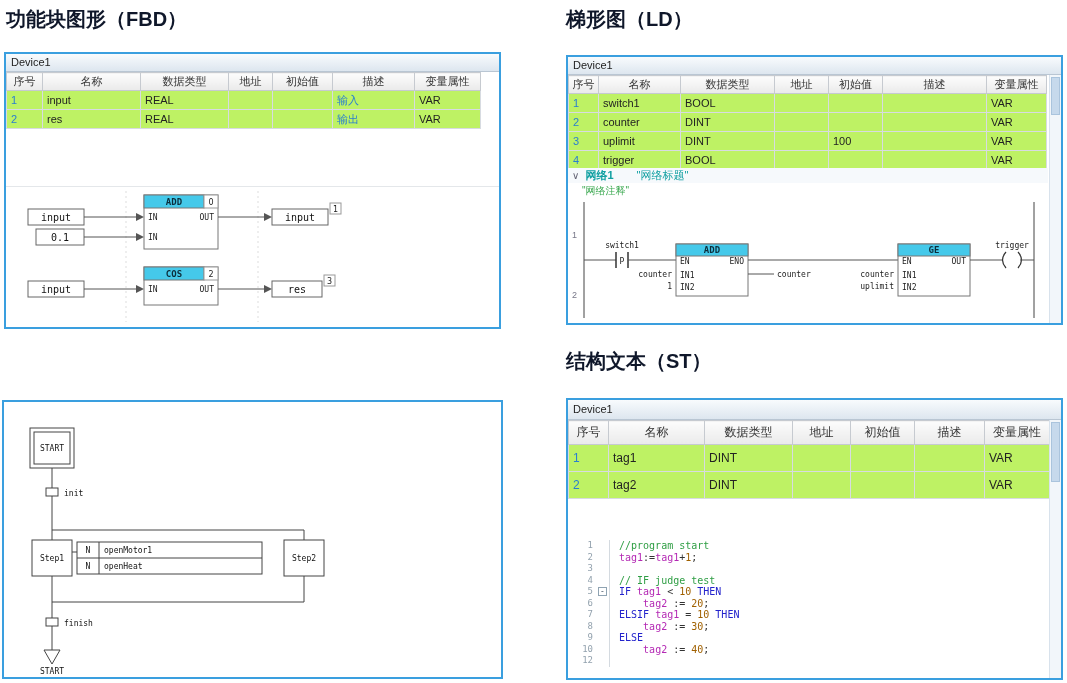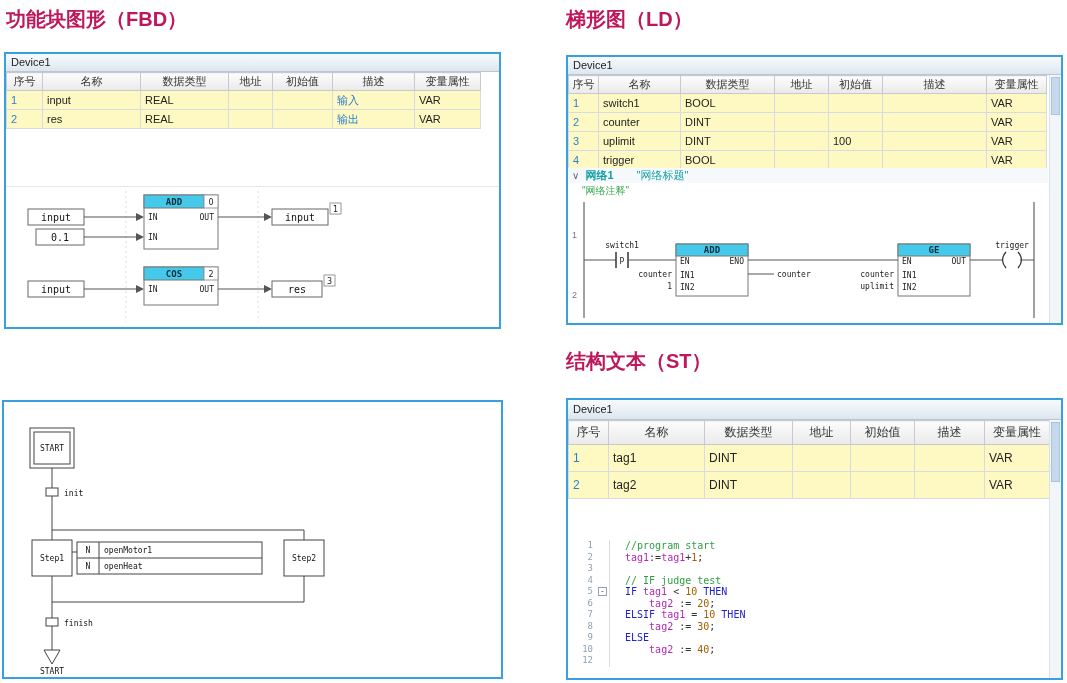--- a/index.html
+++ b/index.html
@@ -1,35 +1,35 @@
 <!DOCTYPE html>
 <html><head>
 <meta charset="utf-8">
 <style>
 *{margin:0;padding:0;box-sizing:border-box}
 body{font-family:"Liberation Sans","DejaVu Sans",sans-serif;background:#fff}
 .canvas{position:relative;width:1067px;height:683px;background:#fff;overflow:hidden}
-.section-title{position:absolute;font-size:20px;font-weight:bold;color:#be185d;white-space:nowrap}
+.section-title{position:absolute;font-size:20px;font-weight:bold;color:#0f172a;white-space:nowrap}
 #t-fbd{left:6px;top:6px}
 #t-ld{left:566px;top:6px}
 #t-sfc{left:4px;top:348px}
 #t-st{left:566px;top:348px}
 .panel{position:absolute;background:#fff;border:2px solid #3a9fdf}
 #p-fbd{left:4px;top:52px;width:497px;height:277px}
 #p-ld{left:566px;top:55px;width:497px;height:270px}
 #p-sfc{left:2px;top:400px;width:501px;height:279px}
 #p-st{left:566px;top:398px;width:497px;height:282px}
 .titlebar{height:18px;line-height:17px;padding-left:5px;font-size:11px;color:#222;
   background:linear-gradient(#f8fbfd,#dde6ef);border-bottom:1px solid #b9c6d3}
 #p-st .titlebar{height:20px;line-height:19px}
 .table-wrap{position:absolute;left:0}
 #p-fbd .table-wrap{top:18px}
 #p-ld .table-wrap{top:18px}
 #p-st .table-wrap{top:20px}
-.vtable{border-collapse:collapse;table-layout:fixed;font-size:11px;background:#fef9c3}
+.vtable{border-collapse:collapse;table-layout:fixed;font-size:11px;background:#bef264}
 .vtable th{font-weight:normal;background:linear-gradient(#fcfcfc,#eaeaea);border:1px solid #c6cad0;
   height:18px;padding:0 2px;color:#333;text-align:center;overflow:hidden;white-space:nowrap}
 .vtable td{border:1px solid #d7dbe1;height:19px;padding:0 4px;color:#222;overflow:hidden;white-space:nowrap}
 .vtable td.c0{color:#2a7fd0}
 #fbd-table td.c5{color:#2a7fd0}
 #st-table th{height:24px;font-size:12px}
 #st-table td{height:27px;font-size:12px}
 .fbd-diagram{position:absolute;left:0;top:132px;width:493px;height:141px;border-top:1px solid #e4e7ea;background:#fff}
 
 .box{fill:#fff;stroke:#666;stroke-width:1}
@@ -65,21 +65,21 @@
 .sline{stroke:#444;stroke-width:1}
 .stext{font:8px "DejaVu Sans Mono","Liberation Mono",monospace;fill:#111}
 .strans{fill:#fff;stroke:#444;stroke-width:1}
 .sjump{fill:#fff;stroke:#444;stroke-width:1}
 
 .st-code{position:absolute;top:140px;left:0;right:13px;bottom:0;background:#fff;overflow:hidden}
 .code-line{display:flex;height:11.5px;line-height:11.5px;font-family:"DejaVu Sans Mono","Liberation Mono",monospace;font-size:10px}
 .code-line .ln{width:28px;text-align:right;padding-right:3px;color:#93a2ae;font-size:9px;flex:none}
 .code-line .fold{width:13px;flex:none;text-align:center}
 .fold-box{display:inline-block;width:9px;height:9px;line-height:7px;border:1px solid #8fa3b2;font-size:8px;color:#456;background:#fff;vertical-align:1px}
-.code-line .code{border-left:1px solid #d4dae0;padding-left:15px;white-space:pre;flex:1}
+.code-line .code{border-left:1px solid #d4dae0;padding-left:9px;white-space:pre;flex:1}
 .tok-cmt{color:#2f9e44}
 .tok-kw{color:#2323cc;font-weight:normal}
 .tok-var{color:#b429b4}
 .tok-num{color:#a06000}
 .tok-op{color:#333}
 </style>
 </head>
 <body>
 
 <div class="canvas">

